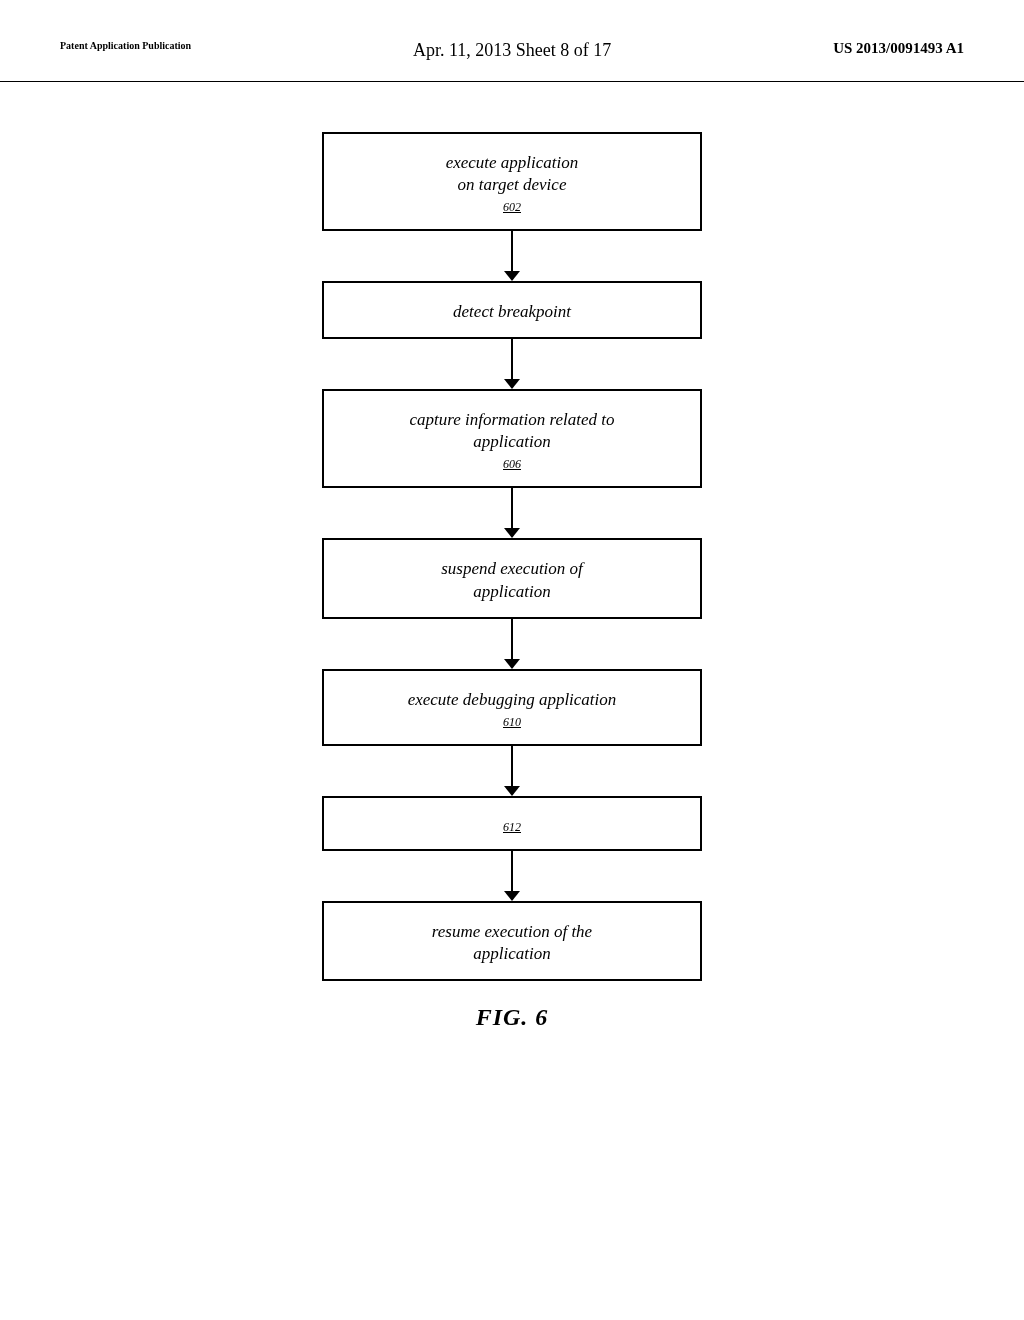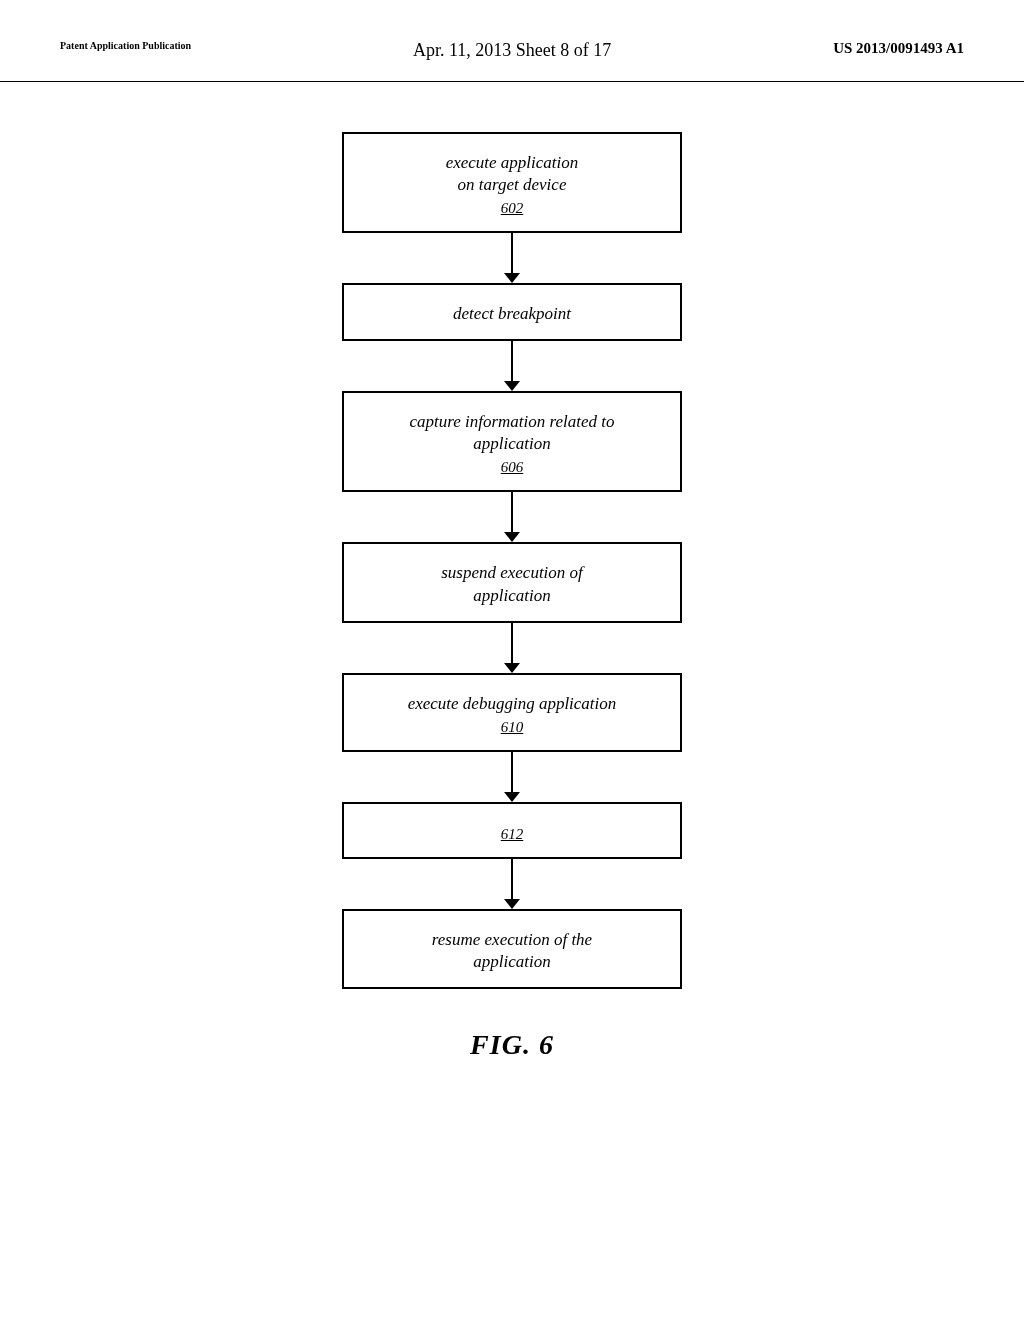--- a/index.html
+++ b/index.html
@@ -42,36 +42,36 @@
 
     .diagram-container {
       display: flex;
       flex-direction: column;
       align-items: center;
       padding-top: 50px;
     }
 
     .flow-box {
       border: 2px solid #000;
-      width: 340px;
+      width: 380px;
       text-align: center;
       padding: 18px 20px 14px 20px;
       background: #fff;
       position: relative;
     }
 
     .flow-box-text {
       font-style: italic;
       font-size: 17px;
       line-height: 1.3;
     }
 
     .flow-box-number {
       font-style: italic;
-      font-size: 15px;
+      font-size: 12px;
       text-decoration: underline;
       display: block;
       margin-top: 4px;
     }
 
     .arrow-container {
       display: flex;
       flex-direction: column;
       align-items: center;
       height: 50px;
@@ -87,24 +87,24 @@
     .arrow-head {
       width: 0;
       height: 0;
       border-left: 8px solid transparent;
       border-right: 8px solid transparent;
       border-top: 10px solid #000;
     }
 
     .figure-label {
       font-style: italic;
-      font-size: 28px;
+      font-size: 24px;
       font-weight: bold;
       text-align: center;
-      margin-top: 40px;
+      margin-top: 23px;
       letter-spacing: 1px;
     }
   </style>
 </head>
 <body>
 
 <div class="header">
   <div class="header-left">Patent Application Publication</div>
   <div class="header-center">Apr. 11, 2013  Sheet 8 of 17</div>
   <div class="header-right">US 2013/0091493 A1</div>

